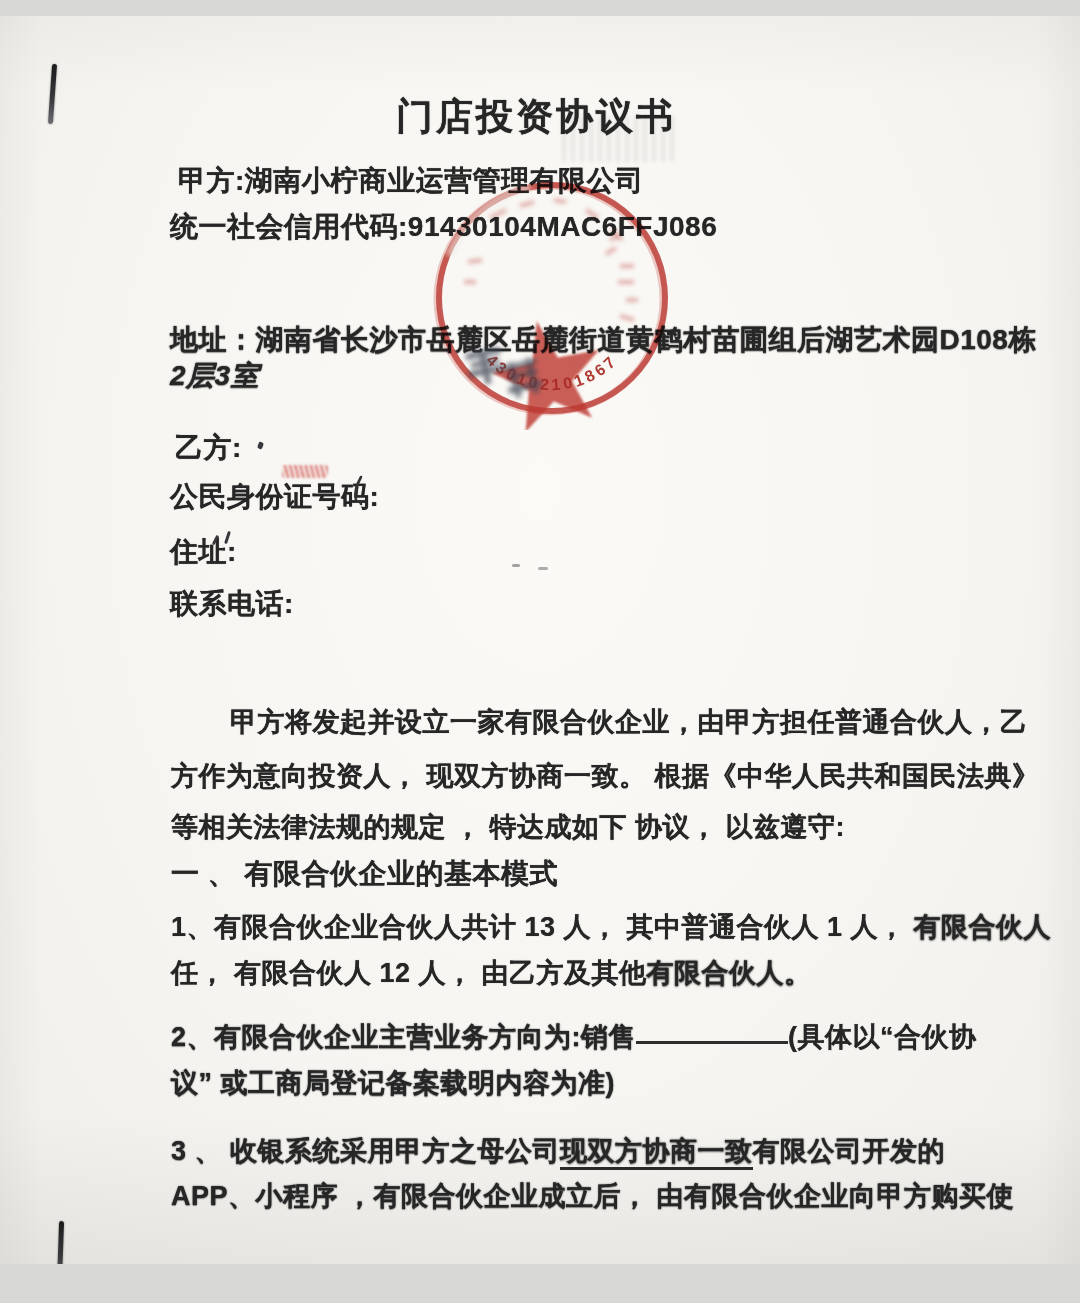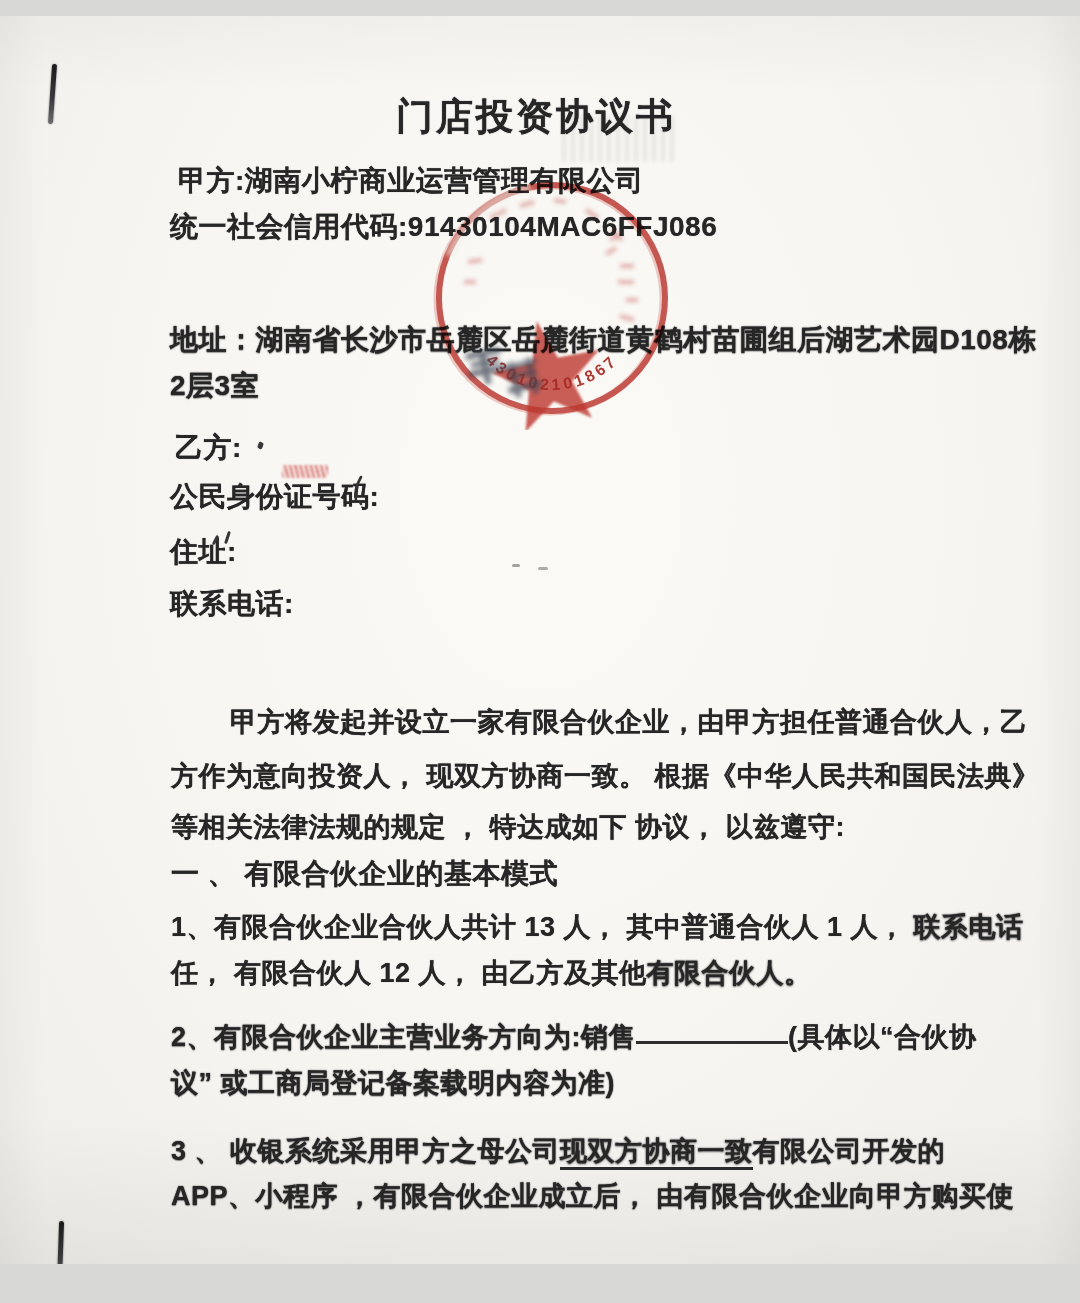--- a/index.html
+++ b/index.html
@@ -96,21 +96,21 @@
 
   <div class="staple top"></div>
   <div class="staple bottom"></div>
 
   <div class="txt title" style="left:396px;top:76px;">门店投资协议书</div>
   <div class="title-smear"></div>
 
   <div class="txt label" style="left:178px;top:146px;">甲方:湖南小柠商业运营管理有限公司</div>
   <div class="txt label" style="left:170px;top:192px;">统一社会信用代码:91430104MAC6FFJ086</div>
   <div class="txt label smudge" style="left:170px;top:305px;">地址：湖南省长沙市岳麓区岳麓街道黄鹤村苗圃组后湖艺术园D108栋</div>
-  <div class="txt label smudge" style="left:170px;top:351px;">2层3室</div>
+  <div class="txt label smudge" style="left:170px;top:341px;font-style:italic;">2层3室</div>
 
   <div class="stamp">
     <svg width="264" height="264" viewBox="0 0 264 264">
       <defs>
         <path id="arcBottom" d="M 40 132 A 92 92 0 0 0 224 132" fill="none"></path>
         <filter id="blur1">
             <feGaussianBlur stdDeviation="1.3"></feGaussianBlur>
           </filter>
         <filter id="blur2">
             <feGaussianBlur stdDeviation="2.2"></feGaussianBlur>
@@ -153,21 +153,21 @@
   <div class="pen dot-faint1"></div>
   <div class="pen dot-faint2"></div>
   <div class="txt label" style="left:170px;top:569px;">联系电话:</div>
 
   <div class="txt" style="left:230px;top:688px;">甲方将发起并设立一家有限合伙企业，由甲方担任普通合伙人，乙</div>
   <div class="txt" style="left:171px;top:742px;">方作为意向投资人，  现双方协商一致。 根据《中华人民共和国民法典》</div>
   <div class="txt" style="left:171px;top:793px;">等相关法律法规的规定 ， 特达成如下 协议，  以兹遵守:</div>
 
   <div class="txt label" style="left:171px;top:839px;">一 、 有限合伙企业的基本模式</div>
 
-  <div class="txt" style="left:171px;top:893px;"><span>1、有限合伙企业合伙人共计 13 人，  其中普通合伙人 1 人，  </span><span class="boldseg">联系电话</span></div>
+  <div class="txt" style="left:171px;top:893px;"><span>1、有限合伙企业合伙人共计 13 人，  其中普通合伙人 1 人，  </span><span class="boldseg">有限合伙人</span></div>
   <div class="txt" style="left:171px;top:939px;"><span>任，  有限合伙人 12 人，   由乙方及其他</span><span class="boldseg">有限合伙人。</span></div>
 
   <div class="txt" style="left:171px;top:1003px;"><span class="smudge">2、有限合伙企业主营业务方向为:销售</span><span class="blank-line"></span><span>(具体以“合伙协</span></div>
   <div class="txt smudge" style="left:171px;top:1049px;">议” 或工商局登记备案载明内容为准)</div>
 
   <div class="txt smudge" style="left:171px;top:1117px;"><span>3 、 收银系统采用甲方之母公司</span><span class="ul-seg boldseg">现双方协商一致</span><span>有限公司开发的</span></div>
   <div class="txt smudge" style="left:171px;top:1162px;">APP、小程序 ，有限合伙企业成立后，  由有限合伙企业向甲方购买使</div>
 
 </div>
 

